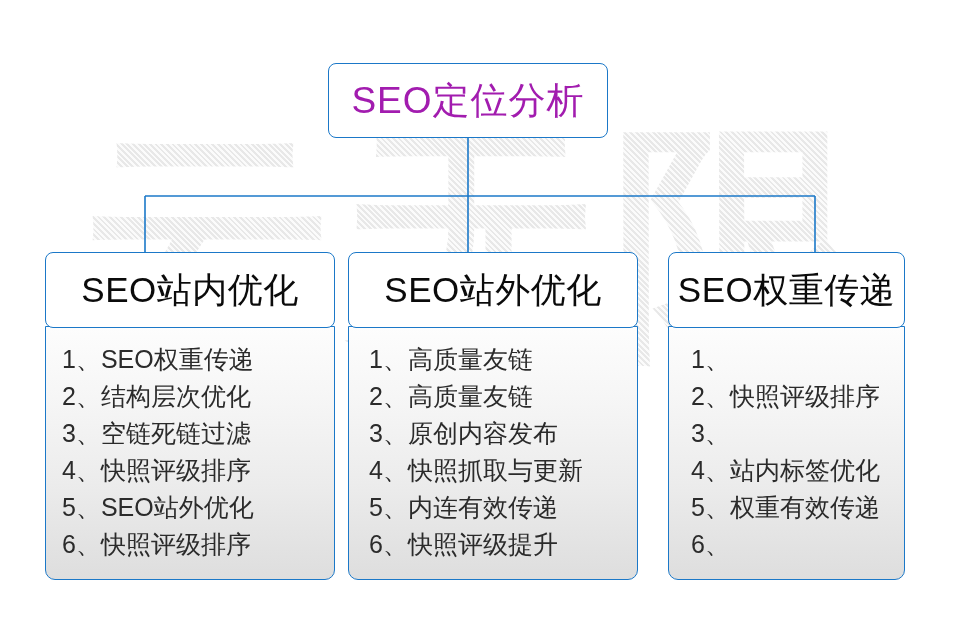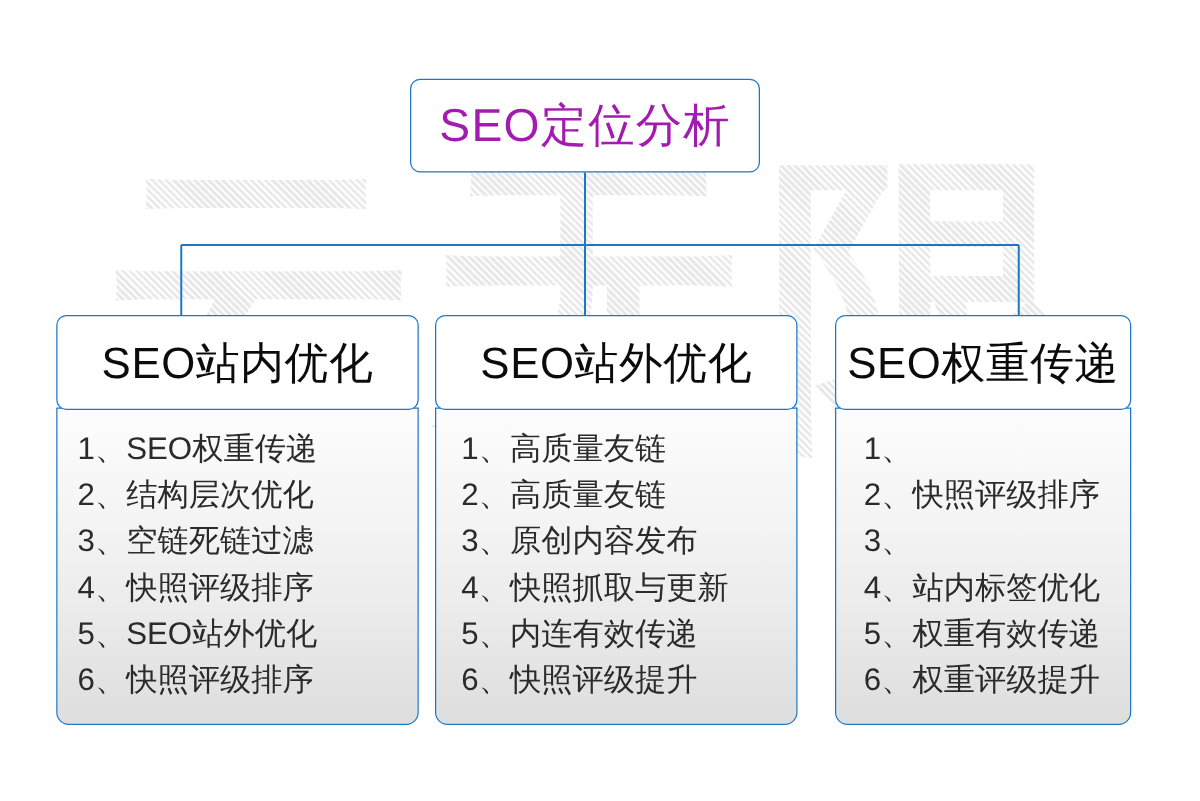--- a/index.html
+++ b/index.html
@@ -264,19 +264,18 @@
         <li class="item">
           <span class="item-num">4、</span>
           <span class="item-text">站内标签优化</span>
         </li>
         <li class="item">
           <span class="item-num">5、</span>
           <span class="item-text">权重有效传递</span>
         </li>
         <li class="item">
           <span class="item-num">6、</span>
-          <span class="item-text">权重评级提升</span>
         </li>
       </ul>
     </div>
   </div>
 
 </div>
 
 </body></html>

